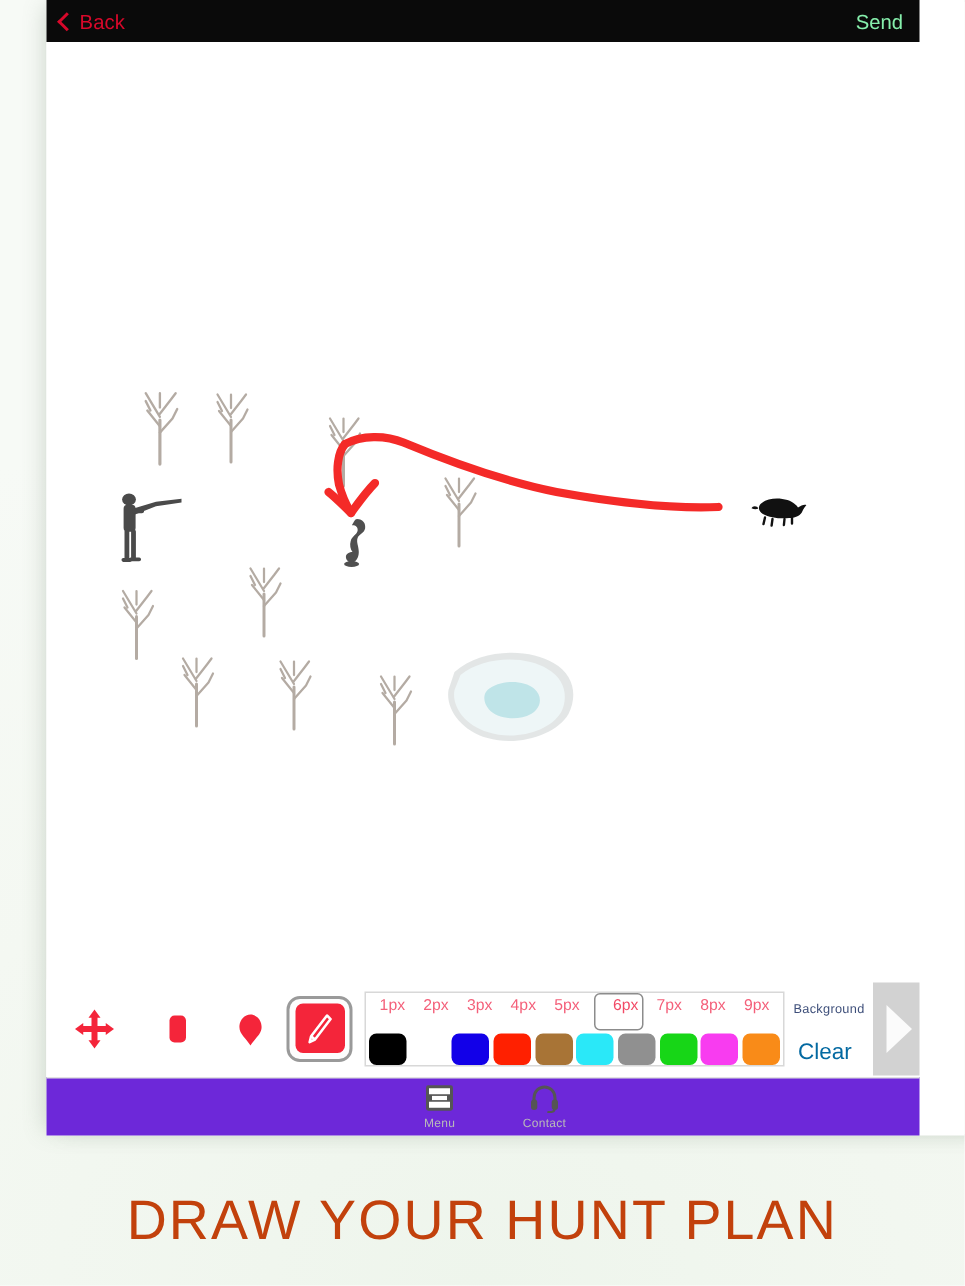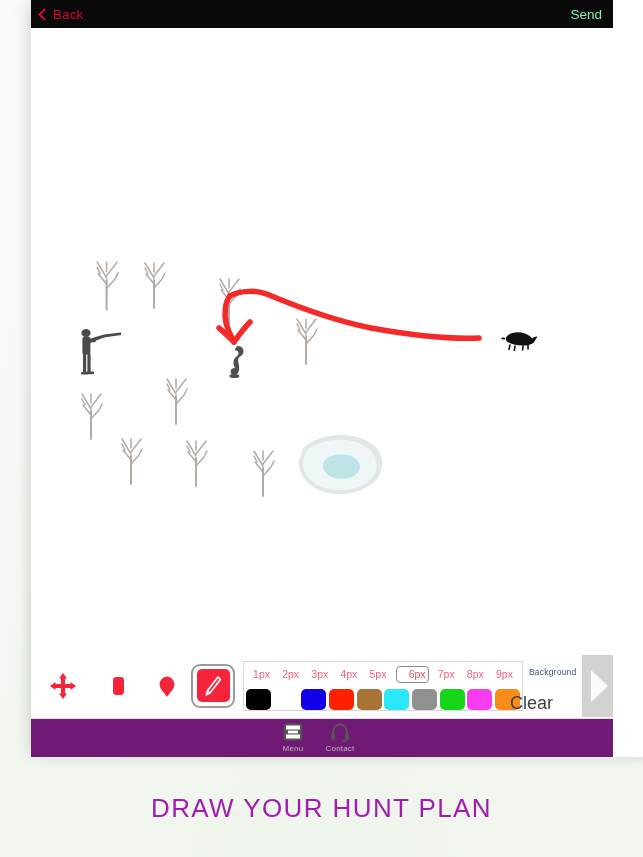--- a/index.html
+++ b/index.html
@@ -127,21 +127,20 @@
     width: 280px; height: 50px;
     background: #ffffff;
     border: 1px solid #d8d8d8;
     box-sizing: border-box;
   }
   #px-row {
     position: absolute;
     left: 0; top: 0;
     width: 100%; height: 25px;
     display: flex;
-    align-items: center;
     justify-content: space-around;
     padding: 0 3px;
     box-sizing: border-box;
   }
   .px-item {
     font-size: 10.5px;
     color: #f4607a;
     padding: 2px 2px;
     border-radius: 4px;
     border: 1.6px solid transparent;
@@ -175,23 +174,23 @@
     position: absolute;
     left: 498px; top: 14px;
     font-size: 8.5px;
     color: #3e4f7a;
     cursor: pointer;
     letter-spacing: .2px;
     text-align: center;
   }
   #clear-btn {
     position: absolute;
-    left: 479px; top: 40px;
-    font-size: 18px;
-    color: #404040;
+    left: 501px; top: 40px;
+    font-size: 15px;
+    color: #0369a1;
     cursor: pointer;
   }
 
   
   #expand-panel {
     position: absolute;
     left: 551px; top: 655px;
     width: 31px; height: 62px;
     background: #d2d2d2;
     cursor: pointer;
@@ -205,51 +204,51 @@
     border-left: 17px solid #ffffff;
     opacity: .9;
   }
 
   
   #tabbar {
     position: absolute;
     left: 0; top: 718px;
     width: 582px;
     height: 39px;
-    background: #701a75;
+    background: #6d28d9;
     border-top: 1px solid #e2e2e2;
     box-sizing: border-box;
   }
   .tab-item {
     position: absolute;
     top: 3px;
     width: 70px;
     display: flex;
     flex-direction: column;
     align-items: center;
     gap: 2px;
     cursor: pointer;
   }
   #tab-menu    { left: 227px; }
-  #tab-contact { left: 274px; }
+  #tab-contact { left: 297px; }
   .tab-label {
     font-size: 8px;
     color: #b9b9b9;
     letter-spacing: .2px;
   }
 
   
   #caption {
     position: absolute;
     left: 0; top: 793px;
     width: 643px;
     text-align: center;
-    font-size: 26px;
+    font-size: 37px;
     letter-spacing: 1.4px;
-    color: #a21caf;
+    color: #c2410c;
     font-weight: 300;
     font-family: "Liberation Sans", sans-serif;
   }
 </style>
 </head>
 <body>
 
 <div id="page-bg"></div>
 
 <div id="device">

